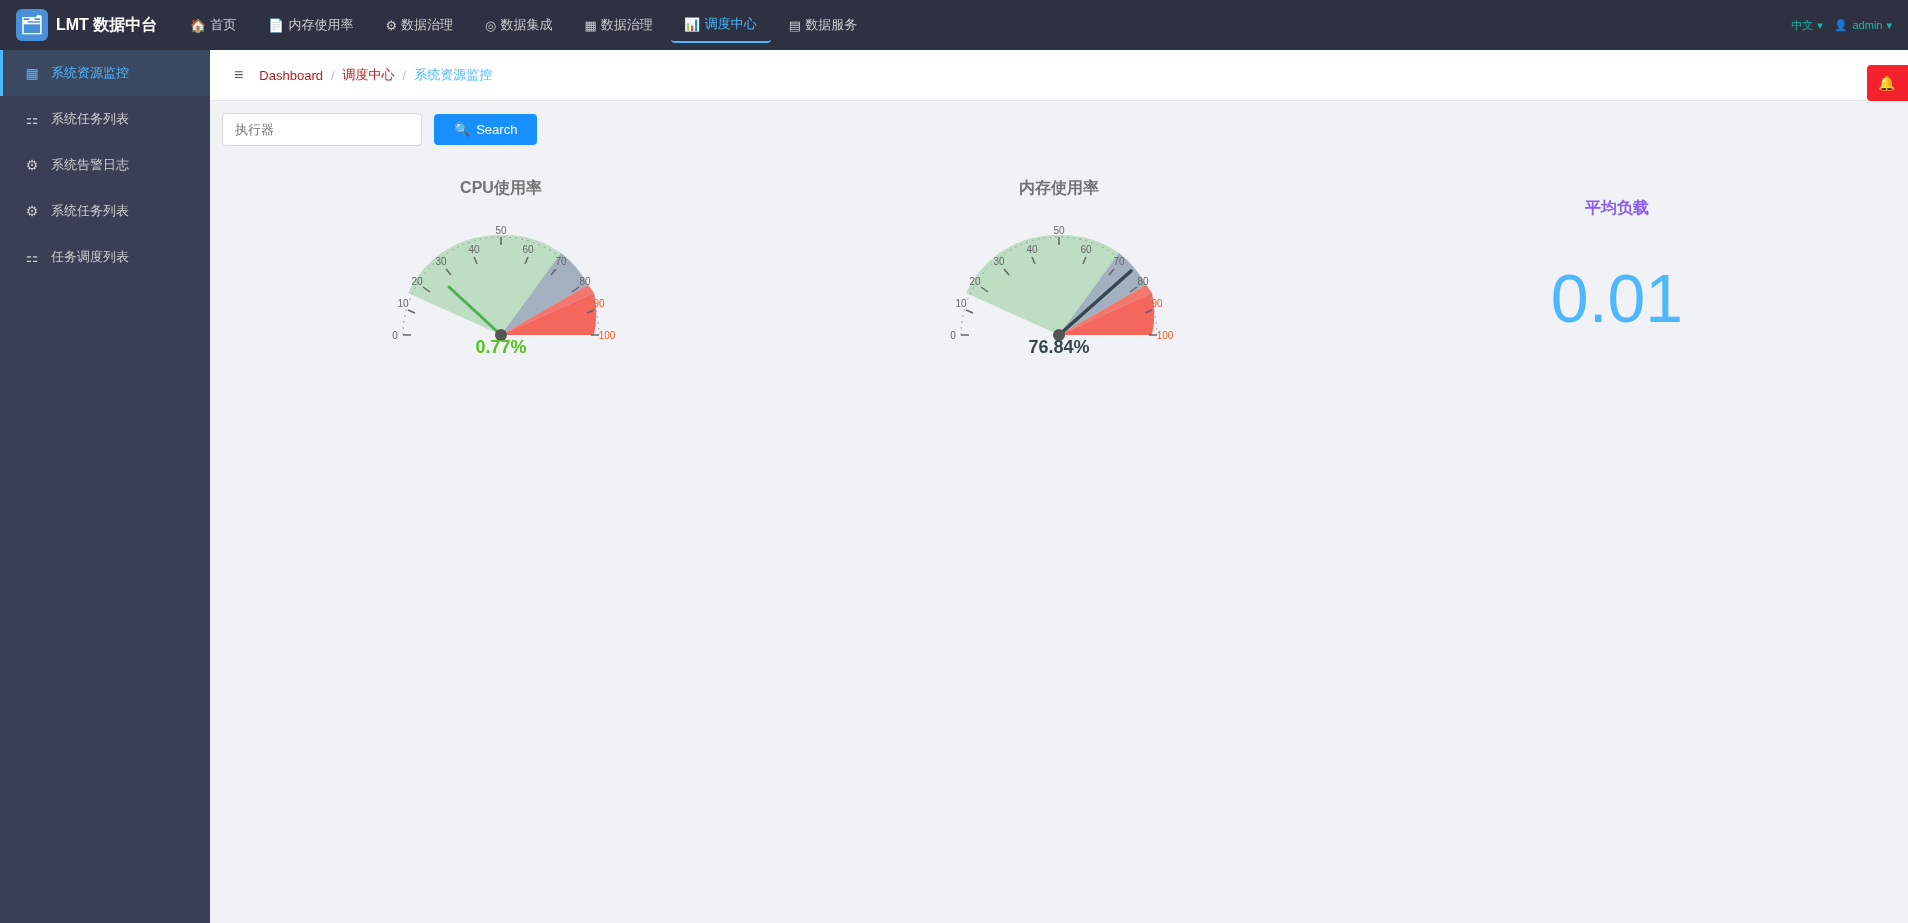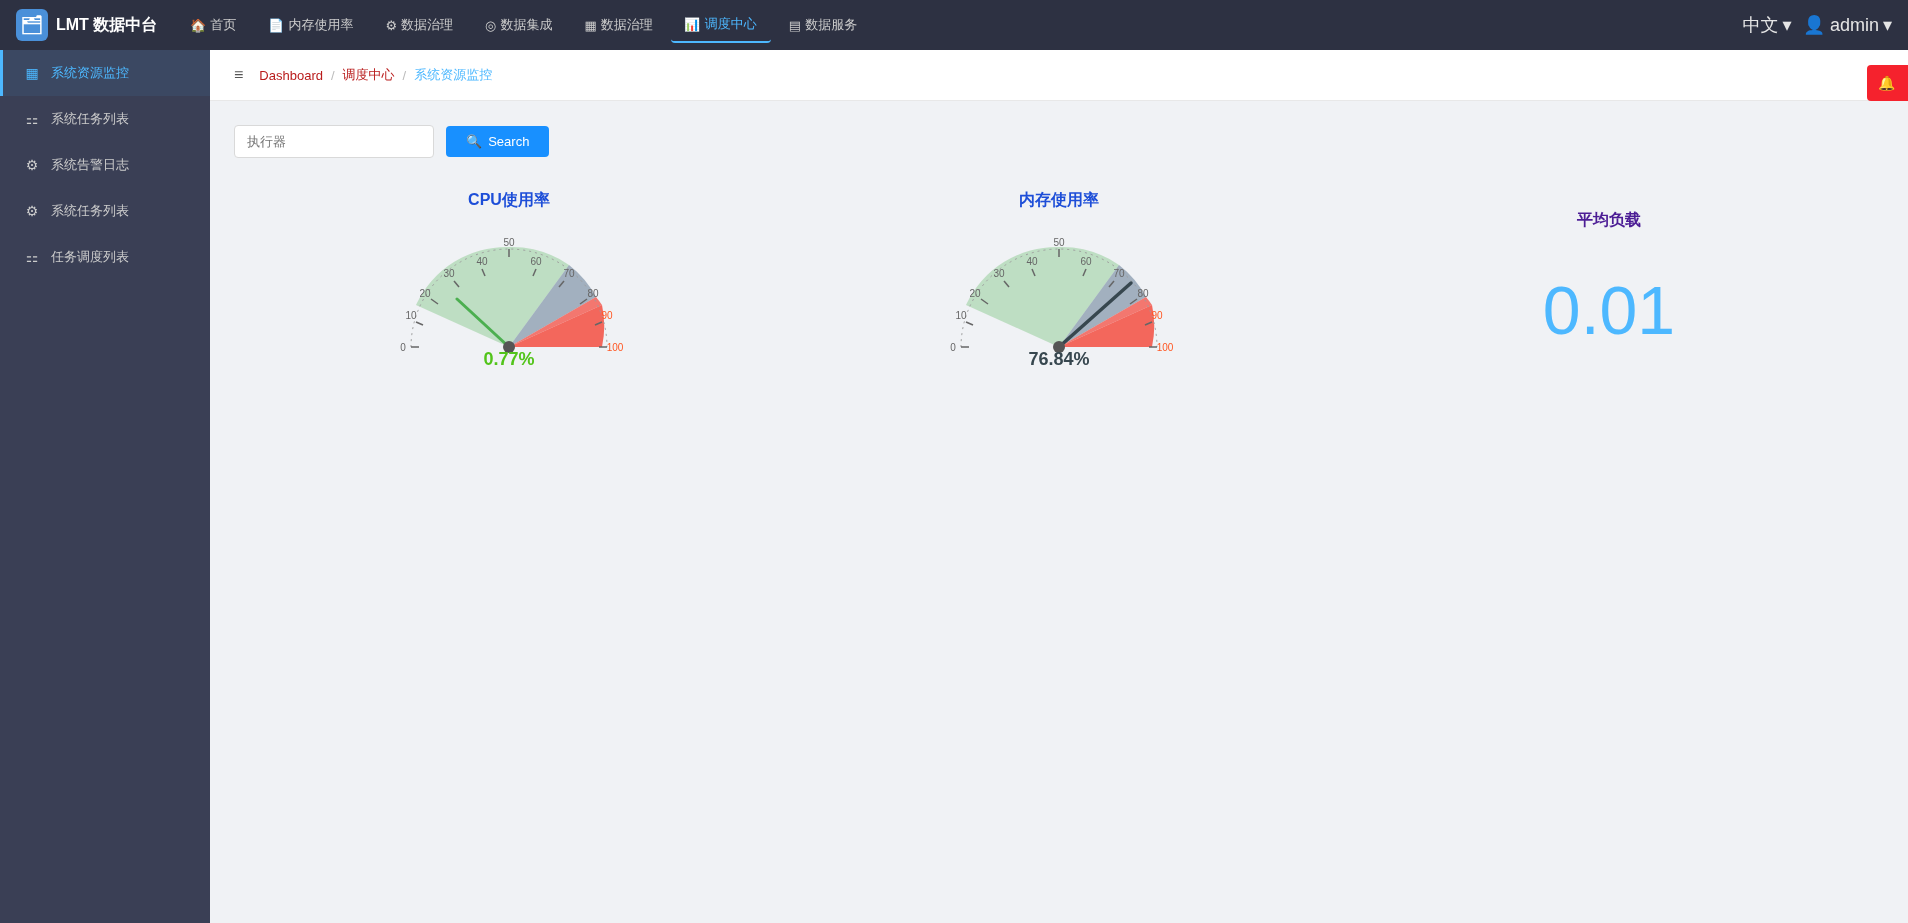--- a/index.html
+++ b/index.html
@@ -46,22 +46,22 @@
       font-size: 13px;
       border-radius: 4px;
       display: flex; align-items: center; gap: 4px;
       white-space: nowrap;
     }
     .nav-item.active { color: #4db8ff; border-bottom: 2px solid #4db8ff; }
     .nav-right {
       display: flex;
       align-items: center;
       gap: 12px;
-      font-size: 18px;
-      color: #e5e5e5;
+      font-size: 11px;
+      color: #14b8a6;
     }
     .nav-right .lang-select { cursor: pointer; display: flex; align-items: center; gap: 4px; }
     .nav-right .user-info { display: flex; align-items: center; gap: 4px; cursor: pointer; }
 
     
     .sidebar {
       position: fixed;
       top: 50px; left: 0; bottom: 0;
       width: 210px;
       background: #3a3f55;
@@ -100,21 +100,21 @@
       color: #666;
       border-bottom: 1px solid #e8e8e8;
     }
     .breadcrumb-menu-icon { cursor: pointer; font-size: 16px; color: #555; margin-right: 8px; }
     .breadcrumb-sep { color: #bbb; }
     .breadcrumb-link { color: #b91c1c; }
     .breadcrumb-current { color: #4db8ff; }
 
     
     .content-area {
-      padding: 24px;
+      padding: 12px;
     }
 
     
     .search-bar {
       display: flex;
       align-items: center;
       gap: 12px;
       margin-bottom: 32px;
     }
     .search-input {
@@ -148,21 +148,21 @@
     }
     .gauge-section {
       flex: 1;
       display: flex;
       flex-direction: column;
       align-items: center;
     }
     .gauge-title {
       font-size: 16px;
       font-weight: bold;
-      color: #1d4ed8;
+      color: #737373;
       margin-bottom: 16px;
       text-align: center;
     }
 
     
     .gauge-container {
       position: relative;
       width: 240px;
       height: 140px;
     }
@@ -172,21 +172,21 @@
       flex: 1;
       display: flex;
       flex-direction: column;
       align-items: center;
       justify-content: center;
       padding-top: 20px;
     }
     .avg-load-title {
       font-size: 16px;
       font-weight: bold;
-      color: #4c1d95;
+      color: #8b5cf6;
       margin-bottom: 40px;
     }
     .avg-load-value {
       font-size: 68px;
       font-weight: 300;
       color: #4db8ff;
     }
 
     
     .alert-btn {

